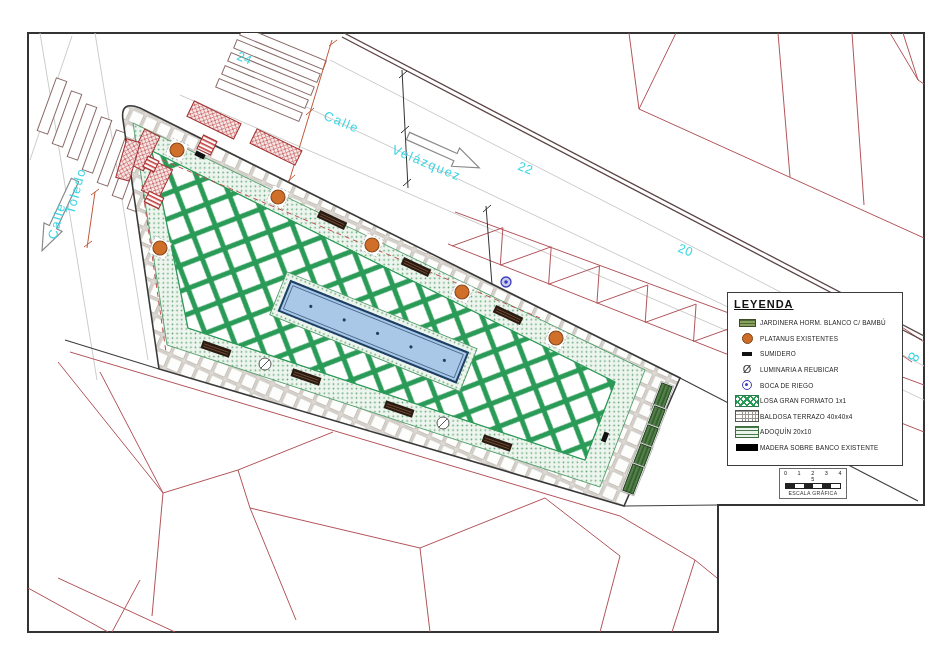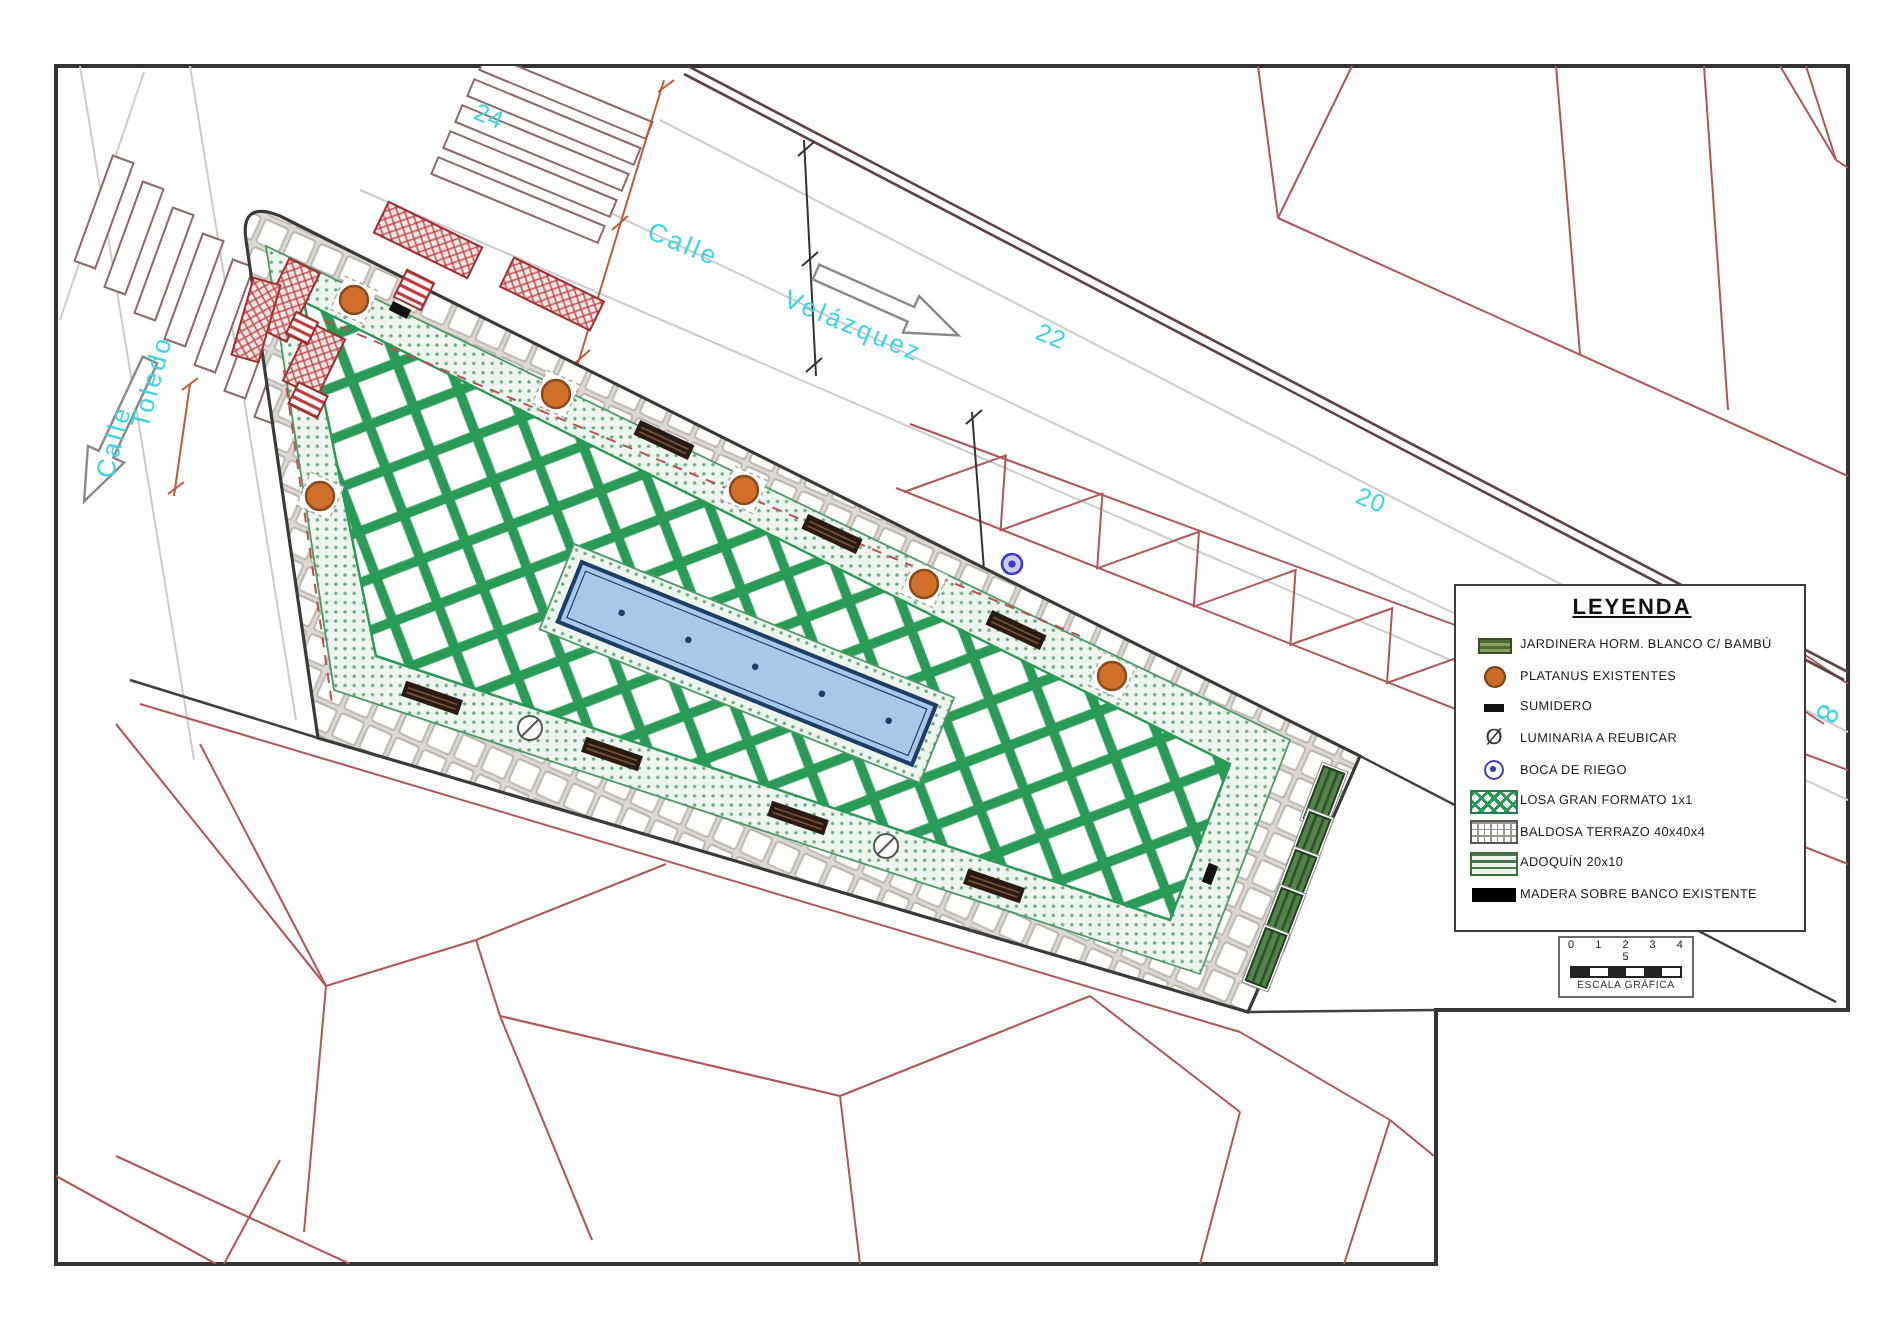--- a/index.html
+++ b/index.html
@@ -2,21 +2,21 @@
 <html><head>
 <meta charset="utf-8">
 <style>
   html,body{margin:0;padding:0;background:#fff;}
   .stage{position:relative;width:950px;height:669px;background:#ffffff;overflow:hidden;
          font-family:"Liberation Sans",sans-serif;}
   .stage svg{position:absolute;left:0;top:0;}
   
   .legend{position:absolute;left:727px;top:292px;width:176px;height:174px;background:#fff;
           border:1.4px solid #3c3c3c;box-sizing:border-box;padding:5px 4px 2px 6px;z-index:5;}
-  .legend-title{text-align:center;font-size:11px;font-weight:bold;letter-spacing:1px;
+  .legend-title{font-size:11px;font-weight:bold;letter-spacing:1px;
                 text-decoration:underline;color:#111;margin-bottom:5px;}
   .legend-row{display:flex;align-items:center;height:15.6px;}
   .legend-icon{width:26px;display:flex;justify-content:center;align-items:center;flex:none;}
   .legend-label{font-size:6.4px;color:#1a1a1a;letter-spacing:.2px;white-space:nowrap;}
   .ic-jardinera{width:15px;height:6px;border:.5px solid #3c4c28;
       background:repeating-linear-gradient(0deg,#8aa05c 0 1.5px,#4d6b35 1.5px 3px);}
   .ic-tree{width:9px;height:9px;border-radius:50%;background:#cf6b28;border:1px solid #7a4517;}
   .ic-sumidero{width:10px;height:4px;background:#111;}
   .ic-luminaria{font-size:11px;color:#333;line-height:1;}
   .ic-boca{width:8px;height:8px;border-radius:50%;border:1.4px solid #3a3ac0;position:relative;}

